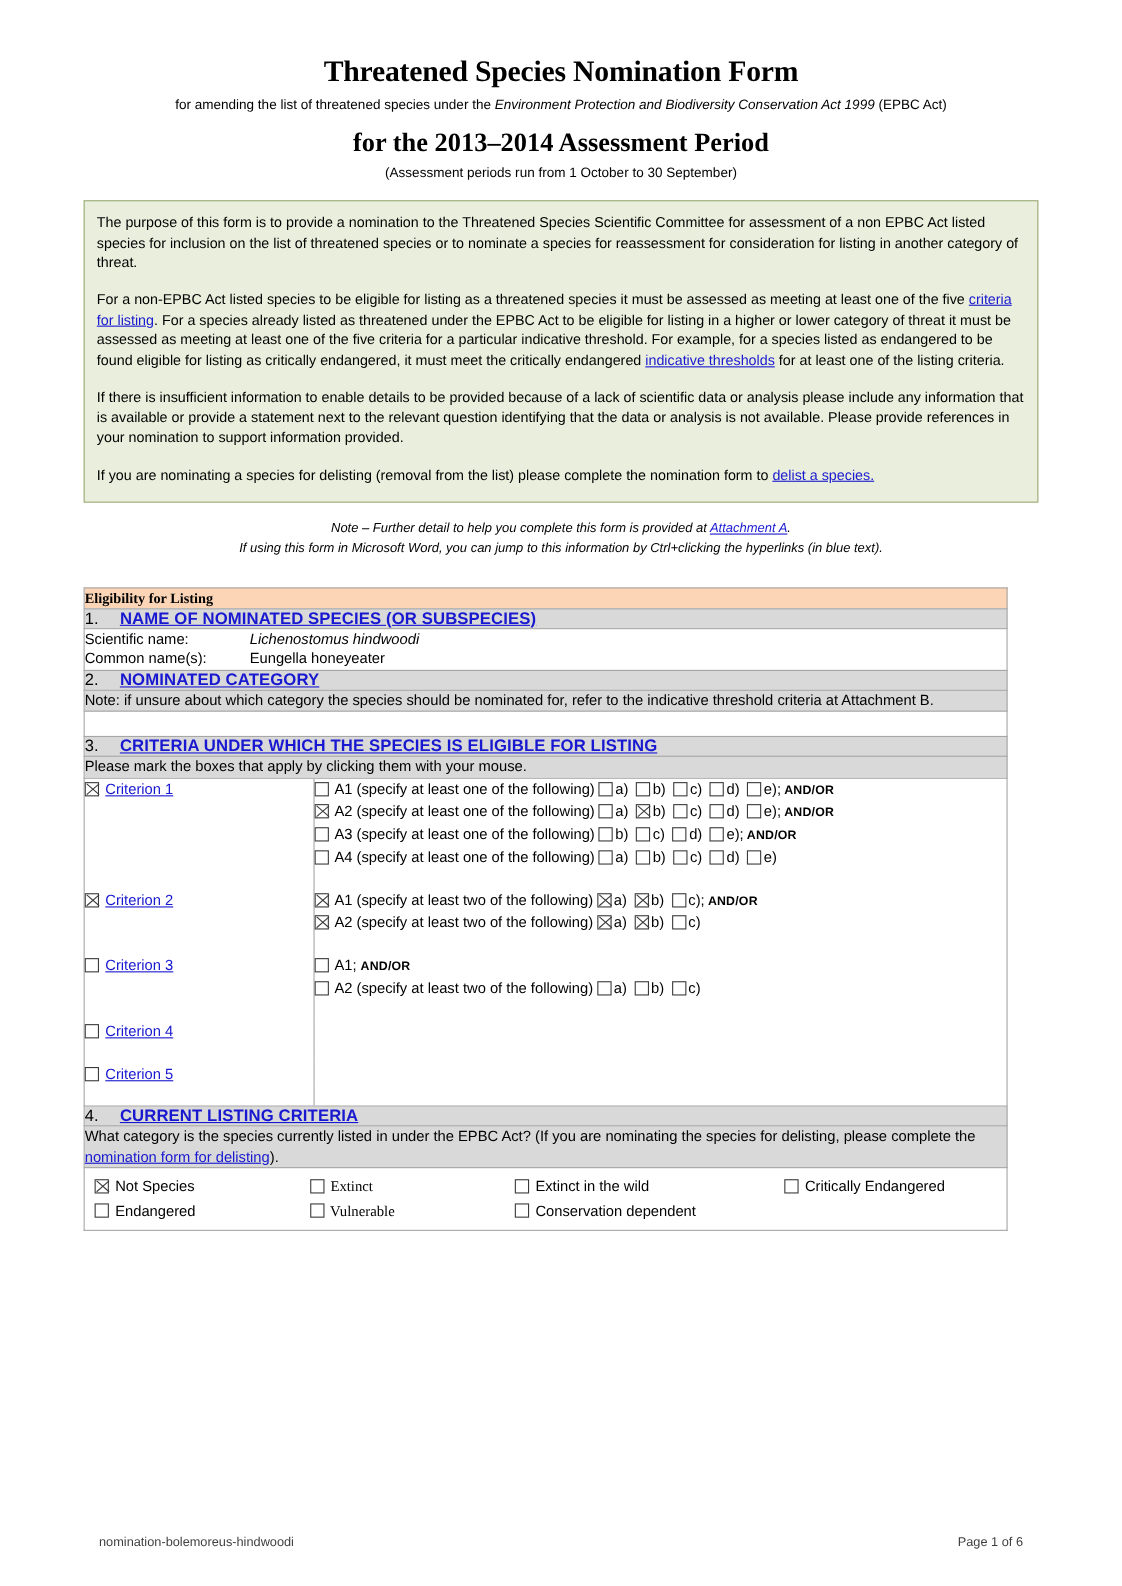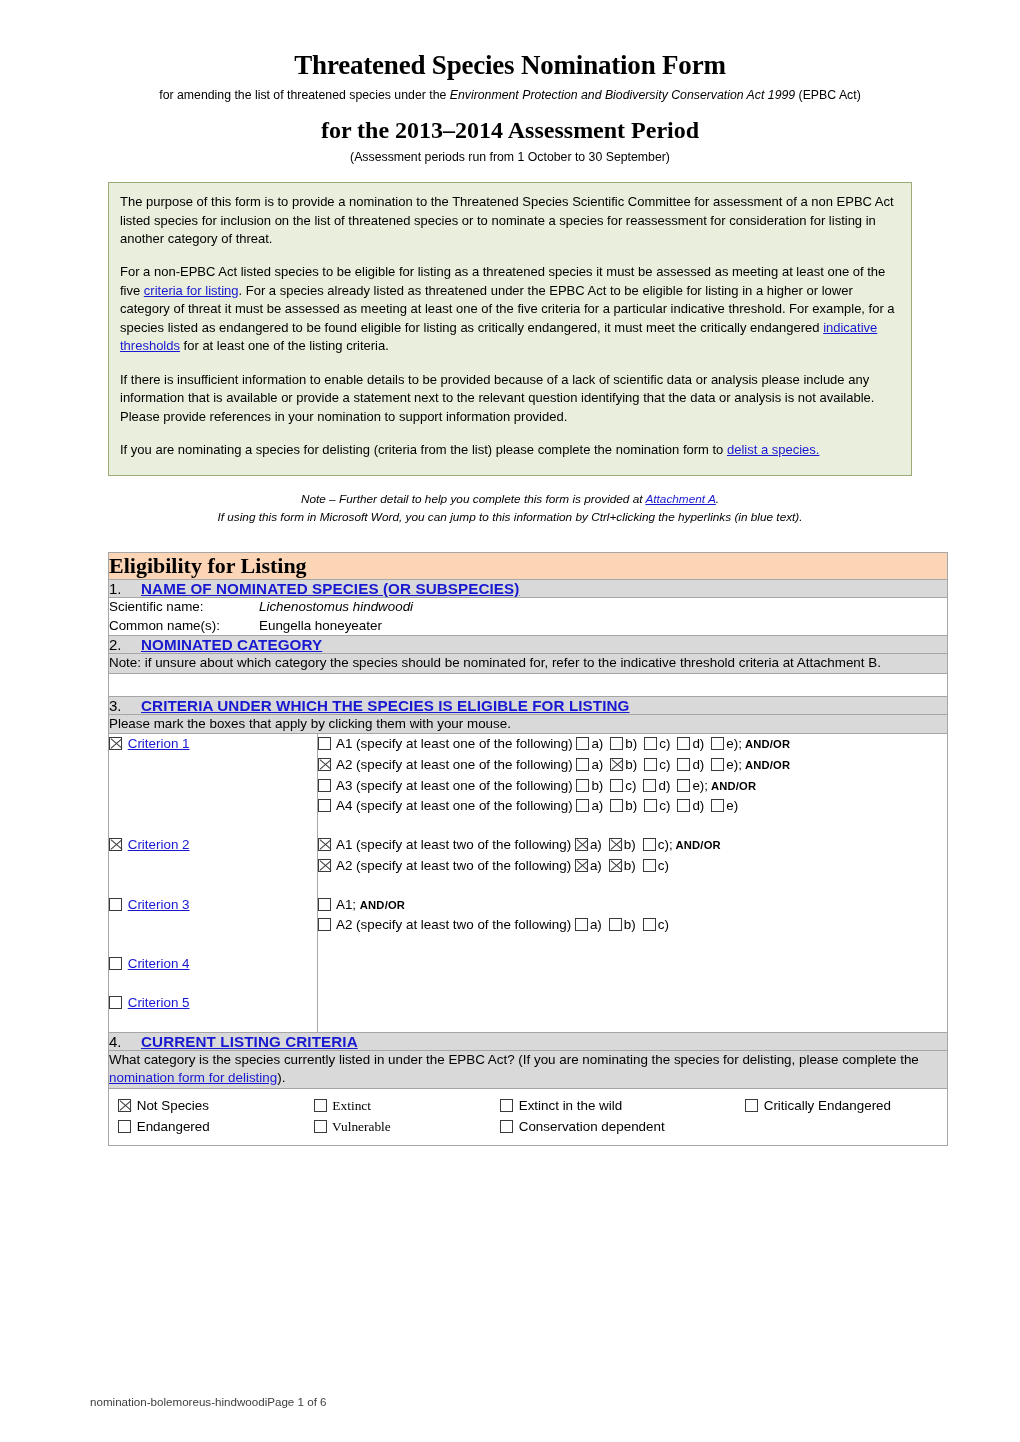--- a/index.html
+++ b/index.html
@@ -12,21 +12,21 @@
     height: 1442px;
     font-family: "Liberation Sans", sans-serif;
     color: #000000;
     -webkit-font-smoothing: antialiased;
   }
   .page {
     position: relative;
     width: 1020px;
     height: 1442px;
     box-sizing: border-box;
-    padding: 0 108px;
+    padding: 0 76px;
   }
 
   
   .title-block { padding-top: 50px; text-align: center; }
   .doc-title {
     font-family: "Liberation Serif", serif;
     font-weight: bold;
     font-size: 27px;
     letter-spacing: -0.2px;
     line-height: 1.18;
@@ -89,21 +89,21 @@
     vertical-align: top;
     padding: 0;
   }
   .band-orange {
     background: #fbd5b5;
     padding: 9px 10px 10px 10px;
   }
   .band-orange .band-title {
     font-family: "Liberation Serif", serif;
     font-weight: bold;
-    font-size: 22px;
+    font-size: 13px;
     color: #000;
   }
   .band-gray {
     background: #d9d9d9;
   }
   .band-white {
     background: #ffffff;
   }
   .sec-head {
     padding: 7px 10px 7px 10px;
@@ -213,42 +213,42 @@
   .cat-col.c4 { width: auto; }
   .cat-item { white-space: nowrap; }
 
   
   .footer {
     position: absolute;
     left: 90px;
     right: 90px;
     bottom: 34px;
     display: flex;
-    justify-content: flex-start;
+    justify-content: space-between;
     font-size: 11.6px;
     color: #3f3f3f;
   }
 </style>
 </head>
 <body>
 
 <div class="page">
 
   <div class="title-block">
     <div class="doc-title">Threatened Species Nomination Form</div>
     <div class="doc-subtitle"><span>for amending the list of threatened species under the </span><i>Environment Protection and Biodiversity Conservation Act 1999</i><span> (EPBC Act)</span></div>
     <div class="doc-title2">for the 2013–2014 Assessment Period</div>
     <div class="doc-subtitle2">(Assessment periods run from 1 October to 30 September)</div>
   </div>
 
   <div class="purpose-box">
     <p>The purpose of this form is to provide a nomination to the Threatened Species Scientific Committee for assessment of a non EPBC Act listed species for inclusion on the list of threatened species or to nominate a species for reassessment for consideration for listing in another category of threat.</p>
     <p><span>For a non-EPBC Act listed species to be eligible for listing as a threatened species it must be assessed as meeting at least one of the five </span><a class="lnk" href="#">criteria for listing</a><span>. For a species already listed as threatened under the EPBC Act to be eligible for listing in a higher or lower category of threat it must be assessed as meeting at least one of the five criteria for a particular indicative threshold. For example, for a species listed as endangered to be found eligible for listing as critically endangered, it must meet the critically endangered </span><a class="lnk" href="#">indicative thresholds</a><span> for at least one of the listing criteria.</span></p>
     <p>If there is insufficient information to enable details to be provided because of a lack of scientific data or analysis please include any information that is available or provide a statement next to the relevant question identifying that the data or analysis is not available. Please provide references in your nomination to support information provided.</p>
-    <p><span>If you are nominating a species for delisting (criteria from the list) please complete the nomination form to </span><a class="lnk" href="#">delist a species.</a></p>
+    <p><span>If you are nominating a species for delisting (removal from the list) please complete the nomination form to </span><a class="lnk" href="#">delist a species.</a></p>
   </div>
 
   <div class="note-lines">
     <div><span>Note – Further detail to help you complete this form is provided at </span><a class="lnk" href="#">Attachment A</a><span>.</span></div>
     <div>If using this form in Microsoft Word, you can jump to this information by Ctrl+clicking the hyperlinks (in blue text).</div>
   </div>
 
   <table class="form-table">
     <tbody>
 

